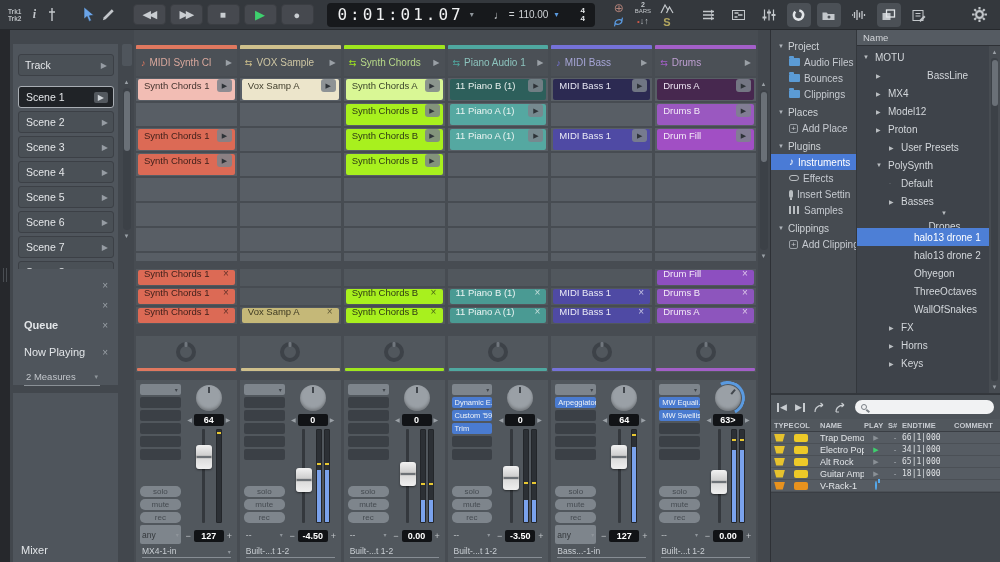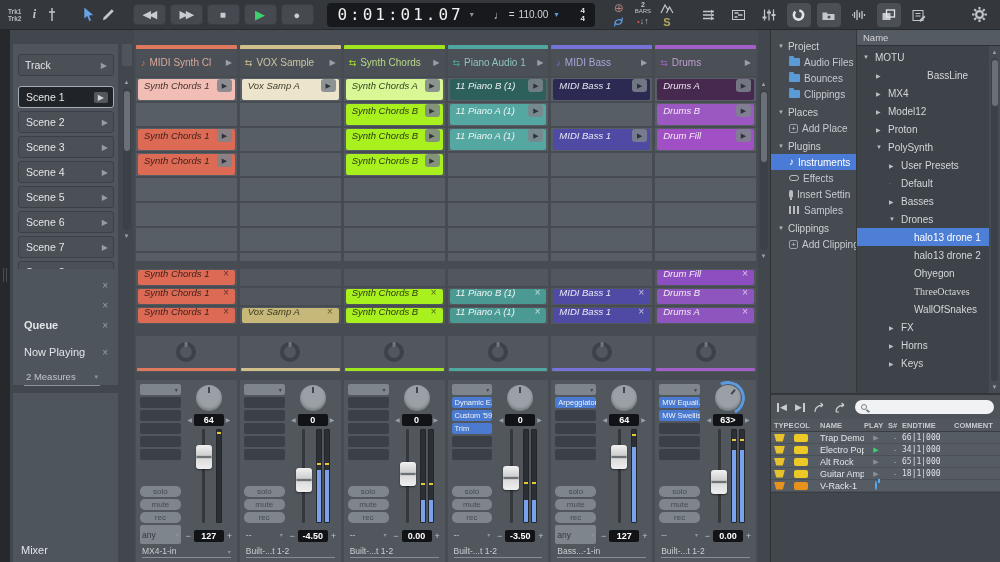--- a/index.html
+++ b/index.html
@@ -83,21 +83,21 @@
   .thead { display:flex; flex-direction:column; }
   .tstripe { height:4px; border-radius:1px 1px 0 0;}
   .tbar { flex:1; background:#4b5056; display:flex; align-items:center; gap:4px; padding:0 5px; min-width:0;}
   .ticon { font-size:9px; flex:none;}
   .tname { font-size:10px; white-space:nowrap; overflow:hidden; flex:1;}
   .tplay { color:#9aa0a6; font-size:8px; flex:none;}
   .scene-grid, .queue-grid, .np-grid { display:grid; grid-template-columns:repeat(6,1fr); column-gap:3px; }
   .scene-grid { height:183px; margin-top:2px; grid-template-rows:repeat(8,23px); row-gap:2px; overflow:hidden;}
   .gcell { background:#585e65; position:relative;}
   .queue-grid .gcell, .np-grid .gcell { background:#51575d;}
-  .clip { position:absolute; inset:1px 2px; border-radius:2px; display:flex; align-items:center; padding:0 3px 8px 6px; font-size:9.5px; white-space:nowrap; overflow:hidden;font-style:italic;}
+  .clip { position:absolute; inset:1px 2px; border-radius:2px; display:flex; align-items:center; padding:0 3px 8px 6px; font-size:9.5px; white-space:nowrap; overflow:hidden;}
   .cliplabel { flex:1; overflow:hidden; }
   .clipplay { flex:none; width:15px; height:13px; background:rgba(125,132,140,.85); border-radius:3px; color:#2e3338; font-size:7px;
     display:flex; align-items:center; justify-content:center;}
   .clipx { flex:none; width:12px; text-align:center; font-size:10px; opacity:.75;}
   .divider { height:8px; flex:none;}
   .queue-grid { height:55px; flex:none; grid-template-rows:repeat(3,17px); row-gap:2px;}
   .np-gap { height:12px; flex:none;}
   .np-grid { height:36px; flex:none; grid-template-rows:1fr;}
   .np-ring { position:absolute; left:50%; top:45%; transform:translate(-50%,-50%); width:20px; height:20px; border-radius:50%;
     border:4px solid #3d4248; }
@@ -1123,53 +1123,53 @@
                 <span>MX4</span>
               </div>
               <div class="t-item" style="padding-left: 19px;">
                 <span class="tri">▶</span>
                 <span>Model12</span>
               </div>
               <div class="t-item" style="padding-left: 19px;">
                 <span class="tri">▶</span>
                 <span>Proton</span>
               </div>
+              <div class="t-item" style="padding-left: 32px;">
+                <span class="tri">▶</span>
+                <span>User Presets</span>
+              </div>
               <div class="t-item" style="padding-left: 19px;">
                 <span class="tri">▼</span>
                 <span>PolySynth</span>
               </div>
               <div class="t-item" style="padding-left: 32px;">
-                <span class="tri">▶</span>
-                <span>User Presets</span>
-              </div>
-              <div class="t-item" style="padding-left: 32px;">
                 <span class="tri">·</span>
                 <span>Default</span>
               </div>
               <div class="t-item" style="padding-left: 32px;">
                 <span class="tri">▶</span>
                 <span>Basses</span>
               </div>
-              <div class="t-item" style="padding-left: 32px;">
+              <div class="t-item" style="padding-left: 32px; flex-direction: column;">
                 <span class="tri">▼</span>
                 <span>Drones</span>
               </div>
               <div class="t-item sel" style="padding-left: 45px;">
                 <span class="tri"></span>
                 <span>halo13 drone 1</span>
               </div>
               <div class="t-item" style="padding-left: 45px;">
                 <span class="tri"></span>
                 <span>halo13 drone 2</span>
               </div>
               <div class="t-item" style="padding-left: 45px;">
                 <span class="tri"></span>
                 <span>Ohyegon</span>
               </div>
-              <div class="t-item" style="padding-left: 45px; font-family: Liberation Serif, serif;">
+              <div class="t-item" style="padding-left: 45px;">
                 <span class="tri"></span>
                 <span>ThreeOctaves</span>
               </div>
               <div class="t-item" style="padding-left: 45px;">
                 <span class="tri"></span>
                 <span>WallOfSnakes</span>
               </div>
               <div class="t-item" style="padding-left: 32px;">
                 <span class="tri">▶</span>
                 <span>FX</span>

